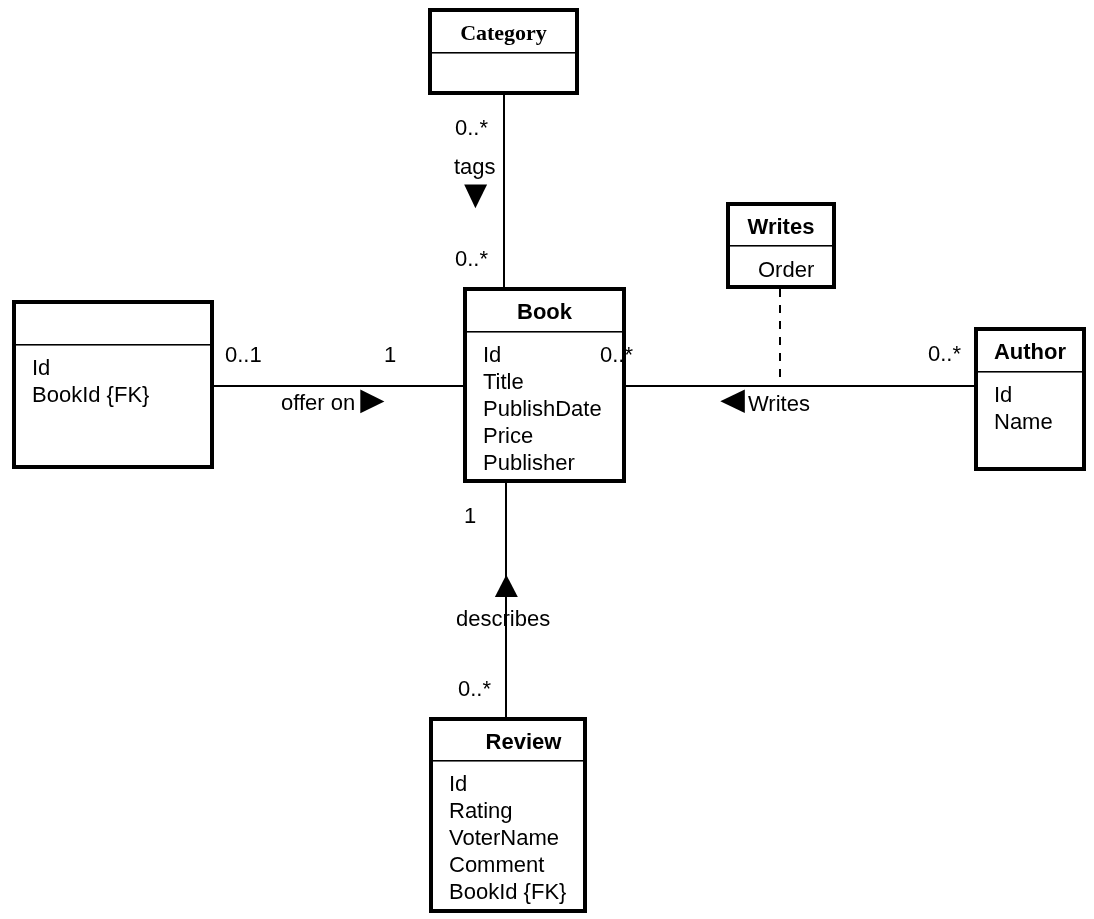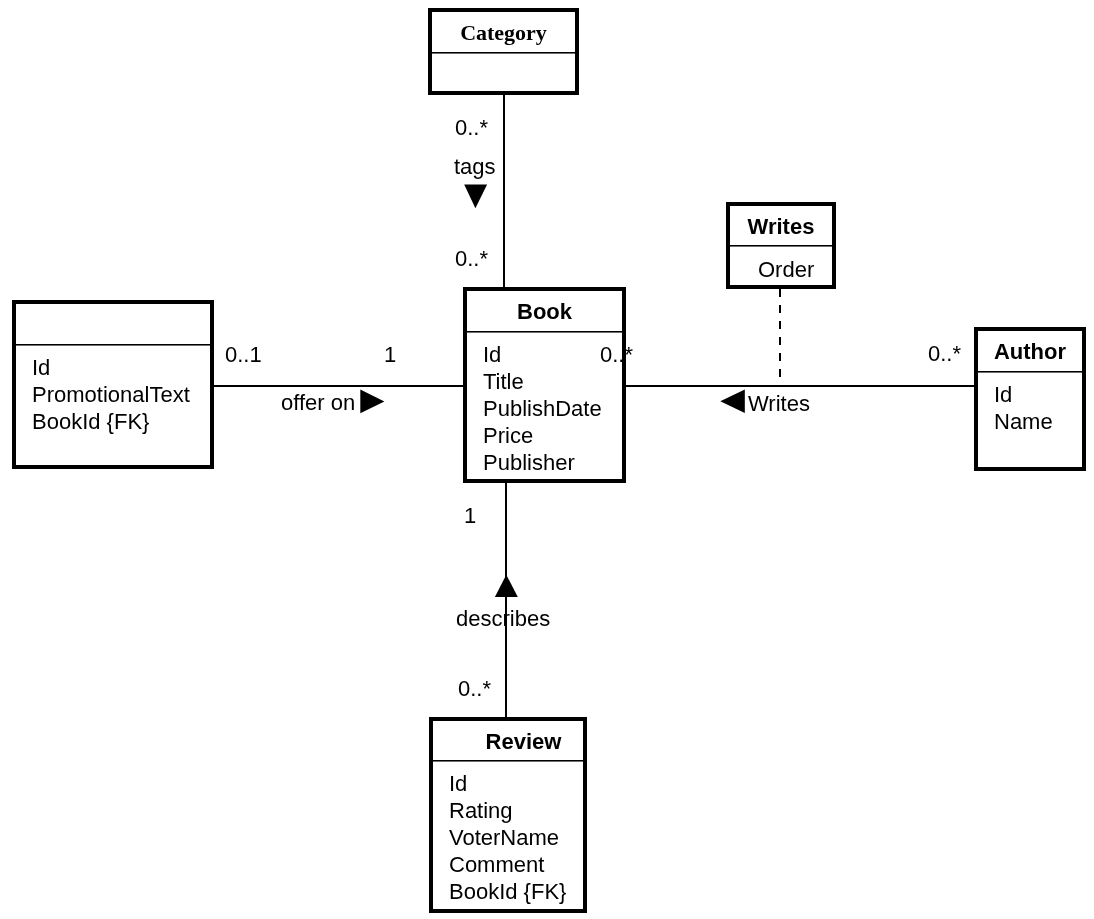--- a/index.html
+++ b/index.html
@@ -47,21 +47,20 @@
     <div class="uml-sep" style="top:40.3px;"></div>
     <div class="uml-attrs" style="top:50px; padding-left:3px;margin-top:32px;">
       <div class="uml-attr">Name {PK}</div>
     </div>
   </div>
 
   <div class="uml-class" id="cls-priceoffer" style="left:12px; top:300px; width:202px; height:169px;">
     <div class="uml-sep" style="top:40.3px;"></div>
     <div class="uml-attrs" style="top:50px; padding-left:16px;">
       <div class="uml-attr">Id</div>
-      <div class="uml-attr">PromotionalText</div>
       <div class="uml-attr">BookId {FK}</div>
     </div>
   </div>
 
   <div class="uml-class" id="cls-book" style="left:423px; top:287px; width:163px; height:196px;margin-left:40px;">
     <div class="uml-title" style="top:10px;">Book</div>
     <div class="uml-sep" style="top:40.3px;"></div>
     <div class="uml-attrs" style="top:50px; padding-left:16px;">
       <div class="uml-attr">Id</div>
       <div class="uml-attr">Title</div>

